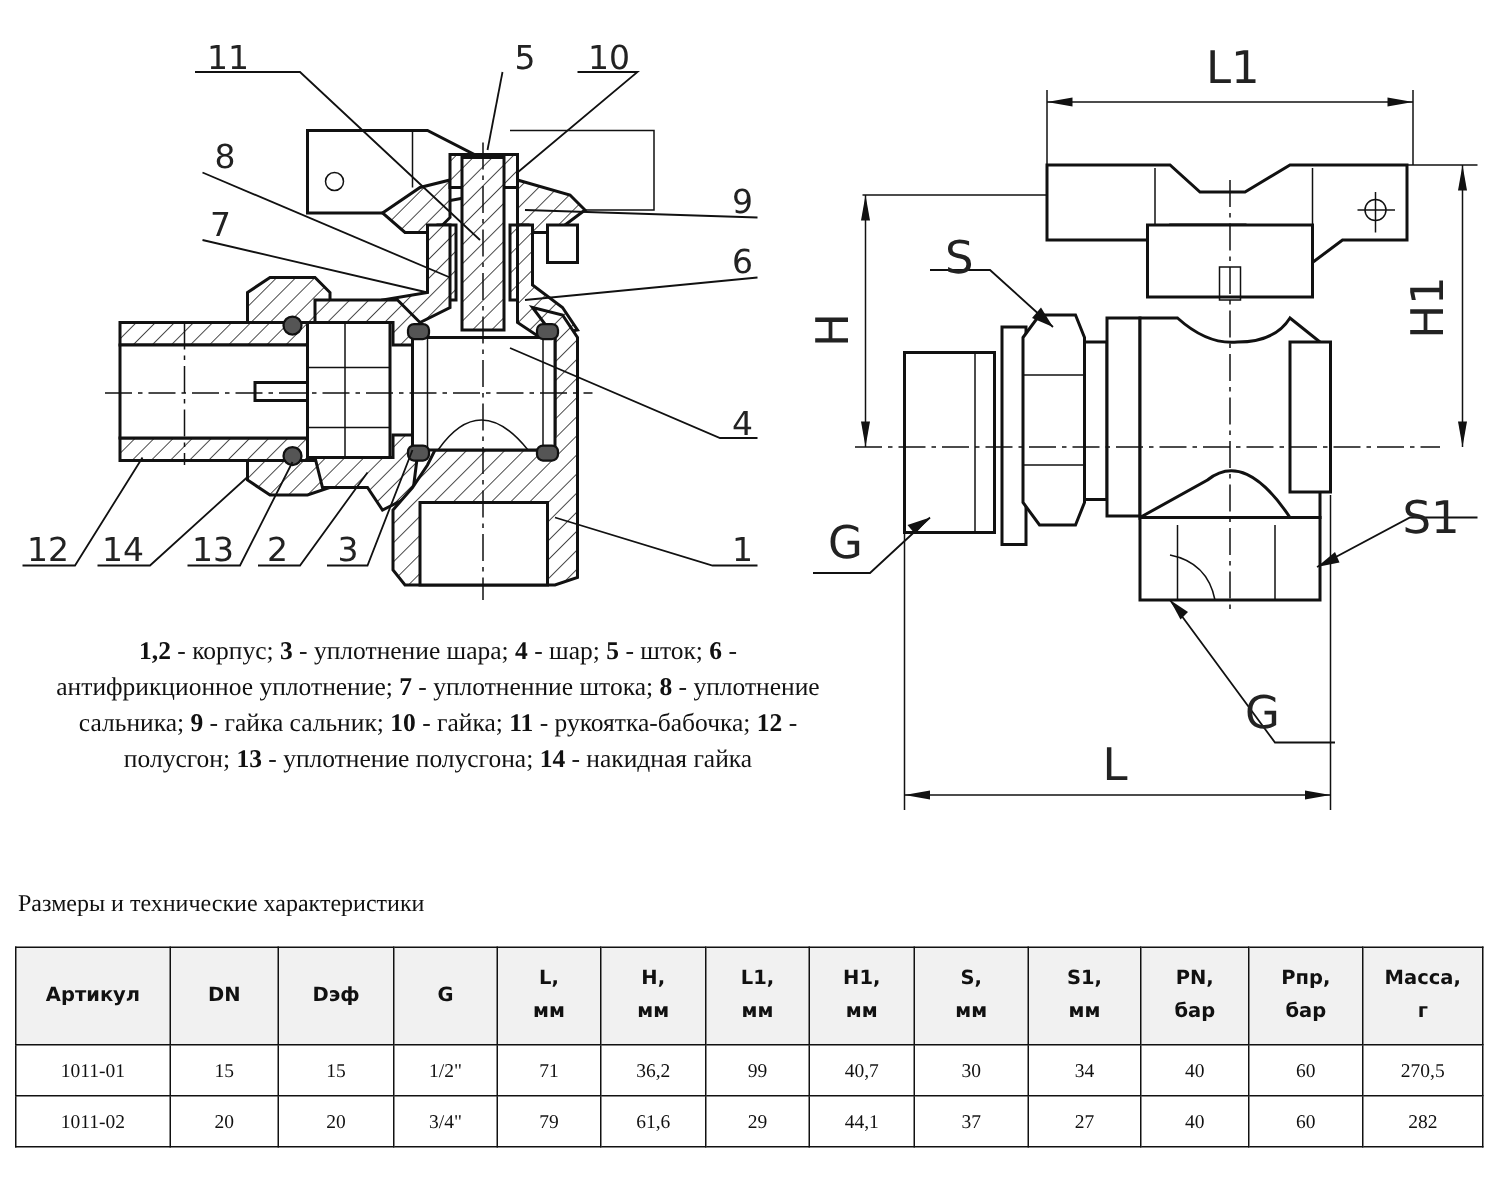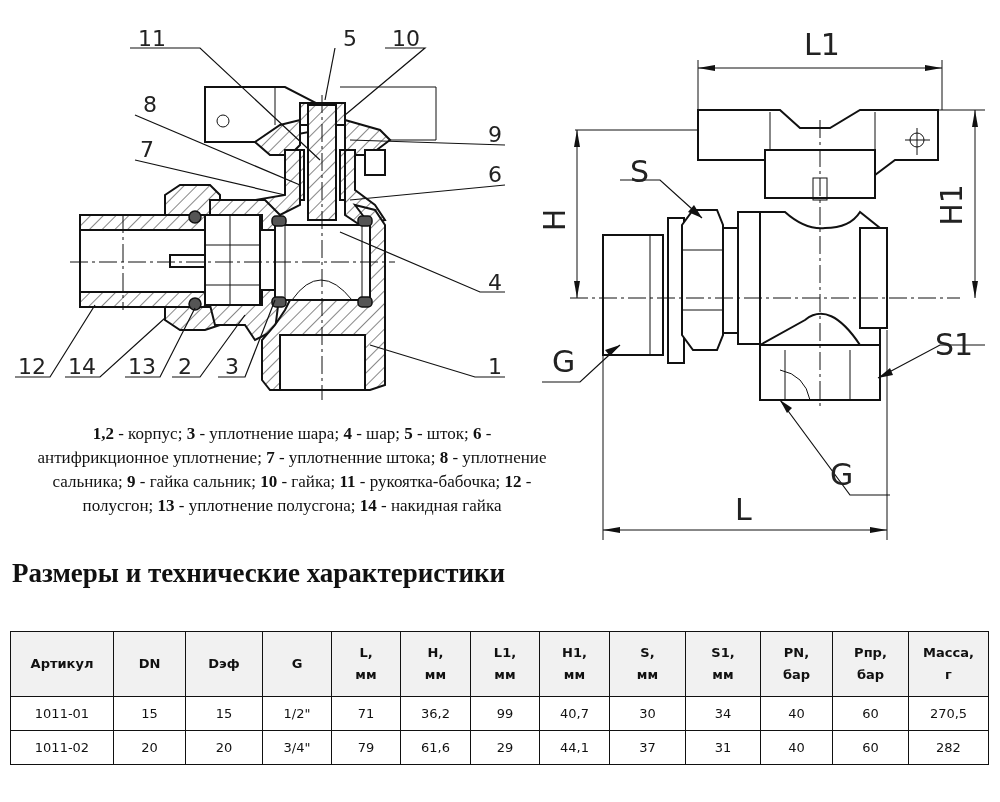--- a/index.html
+++ b/index.html
@@ -9,25 +9,25 @@
   .leader { stroke: #111; stroke-width: 1.2; fill: none; }
   .thin { stroke: #111; stroke-width: 1; fill: none; }
   .body-fill { stroke: #111; stroke-width: 2; fill: #fff; }
   .hatch { stroke: #111; stroke-width: 2; fill: url(#hatch); }
   .seal { stroke: #111; stroke-width: 1.5; fill: #555; }
   .axis { stroke: #111; stroke-width: 1; stroke-dasharray: 18 4 3 4; fill: none; }
   .lbl { font-size: 22px; fill: #222; }
   .dim-lbl { font-size: 30px; fill: #222; }
   #legend { left: 36px; top: 422px; width: 512px; text-align: center; font-size: 17px; line-height: 24px; }
   #legend b { font-weight: bold; }
-  #spec-title { left: 12px; top: 558px; font-size: 27px; font-weight: bold; }
+  #spec-title { left: 12px; top: 594px; font-size: 16px; }
   table#spec { position: absolute; left: 10px; top: 631px; border-collapse: collapse; font-family: "DejaVu Sans", sans-serif; font-size: 13px; }
   #spec th, #spec td { border: 1.5px solid #111; text-align: center; padding: 0; }
   #spec th { background: #f1f1f1; font-weight: bold; height: 64px; line-height: 22px; }
-  #spec td { height: 33px; }
+  #spec td { height: 33px; font-family: Liberation Serif, serif; }
 </style>
 </head>
 <body>
 
 <svg class="abs" style="left:0;top:0" width="530" height="410">
   <defs>
     <pattern id="hatch" patternUnits="userSpaceOnUse" width="9" height="9" patternTransform="rotate(45)">
       <rect width="9" height="9" fill="#fff"></rect>
       <line x1="0" y1="0" x2="0" y2="9" stroke="#111" stroke-width="1"></line>
     </pattern>
@@ -252,19 +252,19 @@
       <tr>
         <td>1011-02</td>
         <td>20</td>
         <td>20</td>
         <td>3/4"</td>
         <td>79</td>
         <td>61,6</td>
         <td>29</td>
         <td>44,1</td>
         <td>37</td>
-        <td>31</td>
+        <td>27</td>
         <td>40</td>
         <td>60</td>
         <td>282</td>
       </tr>
     </tbody>
 </table>
 
 </body></html>

